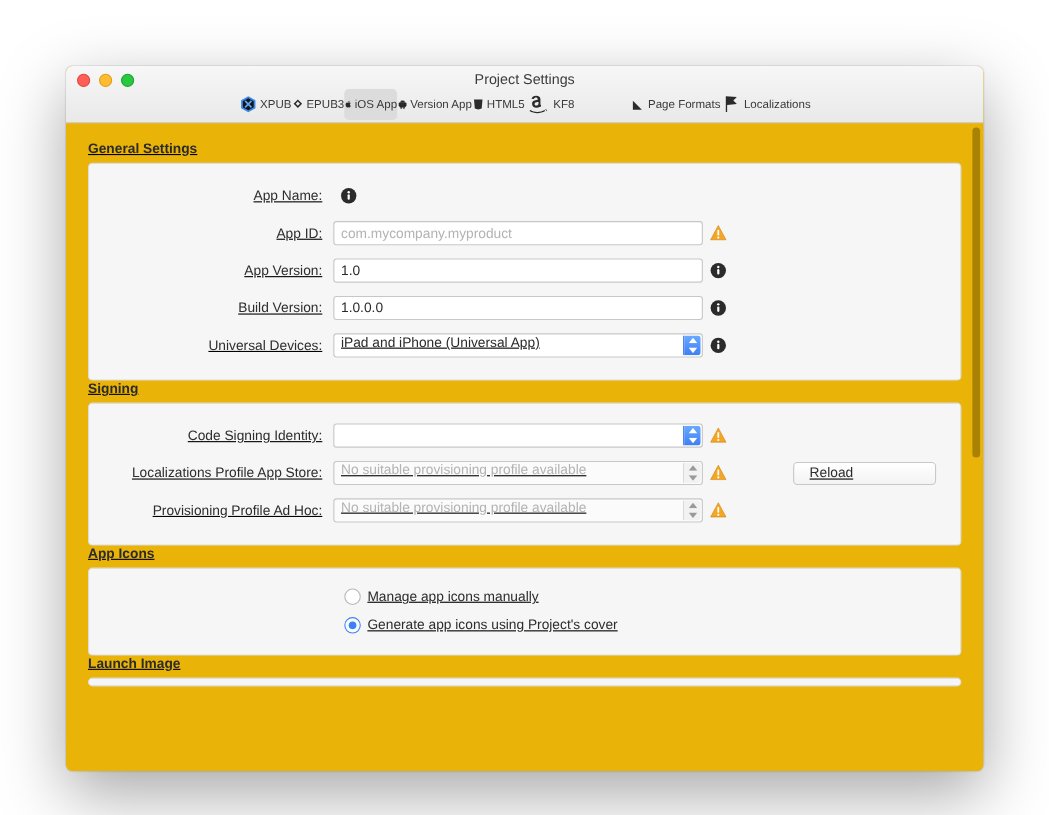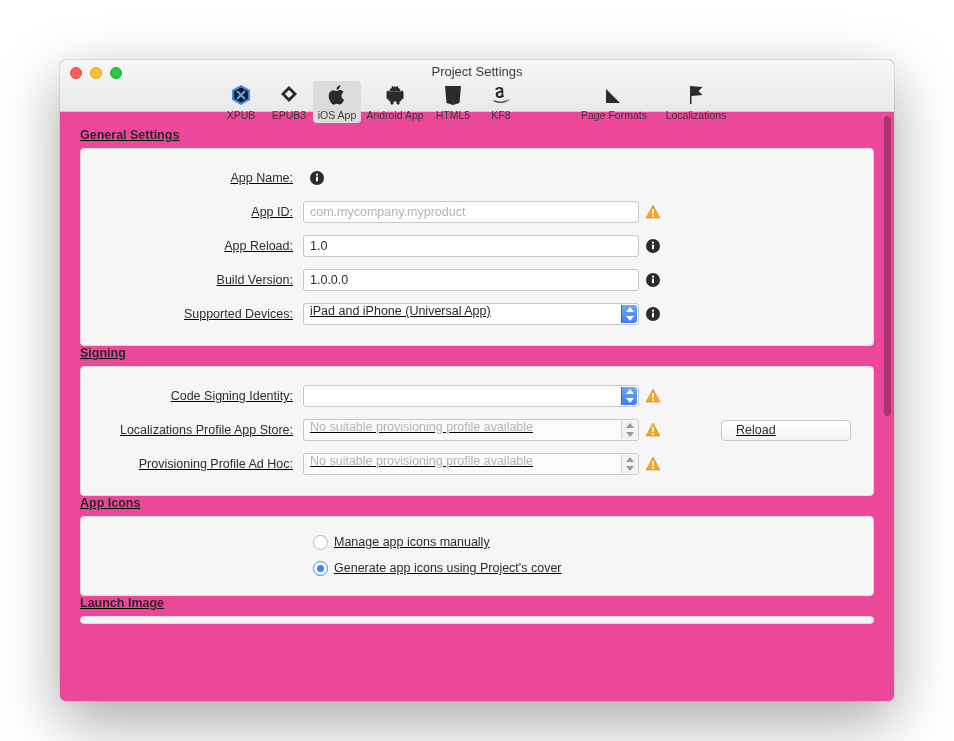--- a/index.html
+++ b/index.html
@@ -2,37 +2,37 @@
 <html><head>
 <meta charset="utf-8">
 <style>
 * { box-sizing: border-box; margin: 0; padding: 0; font-family: -apple-system, "Helvetica Neue", Arial, sans-serif; }
 body { background: #fff; display: flex; align-items: flex-start; justify-content: flex-start; }
 .window {
   width: 954px; height: 741px; margin: 0; position: relative;
   padding: 60px 60px 80px 60px;
 }
 .sheet {
-  width: 834px; height: 641px; background: #ec4899;
+  width: 834px; height: 641px; background: #eab308;
   border-radius: 6px;
   box-shadow: 0 20px 60px rgba(0,0,0,.35), 0 0 0 1px rgba(0,0,0,.08);
   overflow: hidden; position: relative;
 }
 .titlebar {
   height: 52px; background: linear-gradient(#f7f7f7,#e9e9e9);
   border-bottom: 1px solid #d0d0d0; position: relative;
 }
 .traffic { position: absolute; left: 10px; top: 7px; display: flex; gap: 8px; }
 .dot { width: 12px; height: 12px; border-radius: 50%; }
 .dot.red { background: #ff5f57; border: .5px solid #e24640; }
 .dot.yellow { background: #febc2e; border: .5px solid #dfa023; }
 .dot.green { background: #28c840; border: .5px solid #1fa52f; }
 .title { text-align: center; font-size: 13px; color: #3c3c3c; padding-top: 4px; }
 .toolbar { display: flex; justify-content: center; align-items: flex-end; gap: 0; padding-top: 2px; }
-.toolbtn { width: 48px; display: flex; flex-direction: column; align-items: center; gap: 2px; padding: 2px 0; border-radius: 4px; cursor: default; }
+.toolbtn { width: 48px; display: flex; flex-direction: row; align-items: center; gap: 2px; padding: 2px 0; border-radius: 4px; cursor: default; }
 .toolbtn.wide { width: 82px; }
 .toolbtn.selected { background: #dcdcdc; }
 .toolbtn .ticon { width: 24px; height: 24px; display:flex; align-items:center; justify-content:center; }
 .toolbtn .tlbl { font-size: 10.5px; color: #3a3a3a; white-space: nowrap; }
 .toolgap { width: 48px; }
 .content {
   position: absolute; top: 52px; left:0; right:0; bottom:0;
   overflow-y: auto; padding: 16px 20px 20px 20px; text-decoration: underline;
 }
 .scrollbar { position:absolute; right:3px; top:56px; width:7px; height:300px; background:rgba(0,0,0,.28); border-radius:4px; }
@@ -117,21 +117,21 @@
               </svg>
           </span>
           <span class="tlbl">iOS App</span>
         </div>
         <div class="toolbtn" style="width:68px">
           <span class="ticon">
             <svg viewBox="0 0 24 24">
                 <path fill="#2b2b2b" d="M6 9h12v8a1 1 0 0 1-1 1h-1v3h-2v-3h-4v3H8v-3H7a1 1 0 0 1-1-1V9zm-2 0a1 1 0 0 1 2 0v6a1 1 0 0 1-2 0V9zm14 0a1 1 0 0 1 2 0v6a1 1 0 0 1-2 0V9zM7 8c0-2.2 2.2-4 5-4s5 1.8 5 4H7zm2-5l1 2m5-2l-1 2" stroke="#2b2b2b" stroke-width="1"></path>
               </svg>
           </span>
-          <span class="tlbl">Android App</span>
+          <span class="tlbl">Version App</span>
         </div>
         <div class="toolbtn">
           <span class="ticon">
             <svg viewBox="0 0 24 24">
                 <path fill="#2b2b2b" d="M4 3h16l-1.5 17L12 22l-6.5-2L4 3zm4 4l.3 3h7l-.5 5.5L12 17l-2.8-1-.2-2h2l.1.9 1 .3 1-.3.2-2H8.5L8 7h8l-.2 2H8z"></path>
               </svg>
           </span>
           <span class="tlbl">HTML5</span>
         </div>
         <div class="toolbtn">
@@ -181,21 +181,21 @@
           <div class="ctl"><input class="textfield" placeholder="com.mycompany.myproduct" style=""></div>
           <div class="after">
               <svg class="warn-icon" viewBox="0 0 16 16">
                 <path d="M8 1 L15 14 H1 Z" fill="#f5a623" stroke="#c47f10" stroke-width=".5"></path>
                 <rect x="7.2" y="5" width="1.6" height="5" fill="#fff"></rect>
                 <circle cx="8" cy="12" r="1" fill="#fff"></circle>
               </svg>
             </div>
         </div>
         <div class="row">
-          <div class="lbl">App Reload:</div>
+          <div class="lbl">App Version:</div>
           <div class="ctl"><input class="textfield" value="1.0" style=""></div>
           <div class="after">
               <svg class="info-icon" viewBox="0 0 16 16">
                 <circle cx="8" cy="8" r="7" fill="#2b2b2b"></circle>
                 <circle cx="8" cy="4.7" r="1.1" fill="#fff"></circle>
                 <rect x="7" y="6.6" width="2" height="5" rx="1" fill="#fff"></rect>
               </svg>
             </div>
         </div>
         <div class="row">
@@ -203,21 +203,21 @@
           <div class="ctl"><input class="textfield" value="1.0.0.0" style=""></div>
           <div class="after">
               <svg class="info-icon" viewBox="0 0 16 16">
                 <circle cx="8" cy="8" r="7" fill="#2b2b2b"></circle>
                 <circle cx="8" cy="4.7" r="1.1" fill="#fff"></circle>
                 <rect x="7" y="6.6" width="2" height="5" rx="1" fill="#fff"></rect>
               </svg>
             </div>
         </div>
         <div class="row">
-          <div class="lbl">Supported Devices:</div>
+          <div class="lbl">Universal Devices:</div>
           <div class="ctl">
             <div class="selectbox">
               <span class="val">iPad and iPhone (Universal App)</span>
               <div class="steppers">
                 <div class="arr">
                     <svg viewBox="0 0 8 5">
                       <path d="M0 5 L4 0 L8 5 Z" fill="#fff"></path>
                     </svg>
                   </div>
                 <div class="arr">

